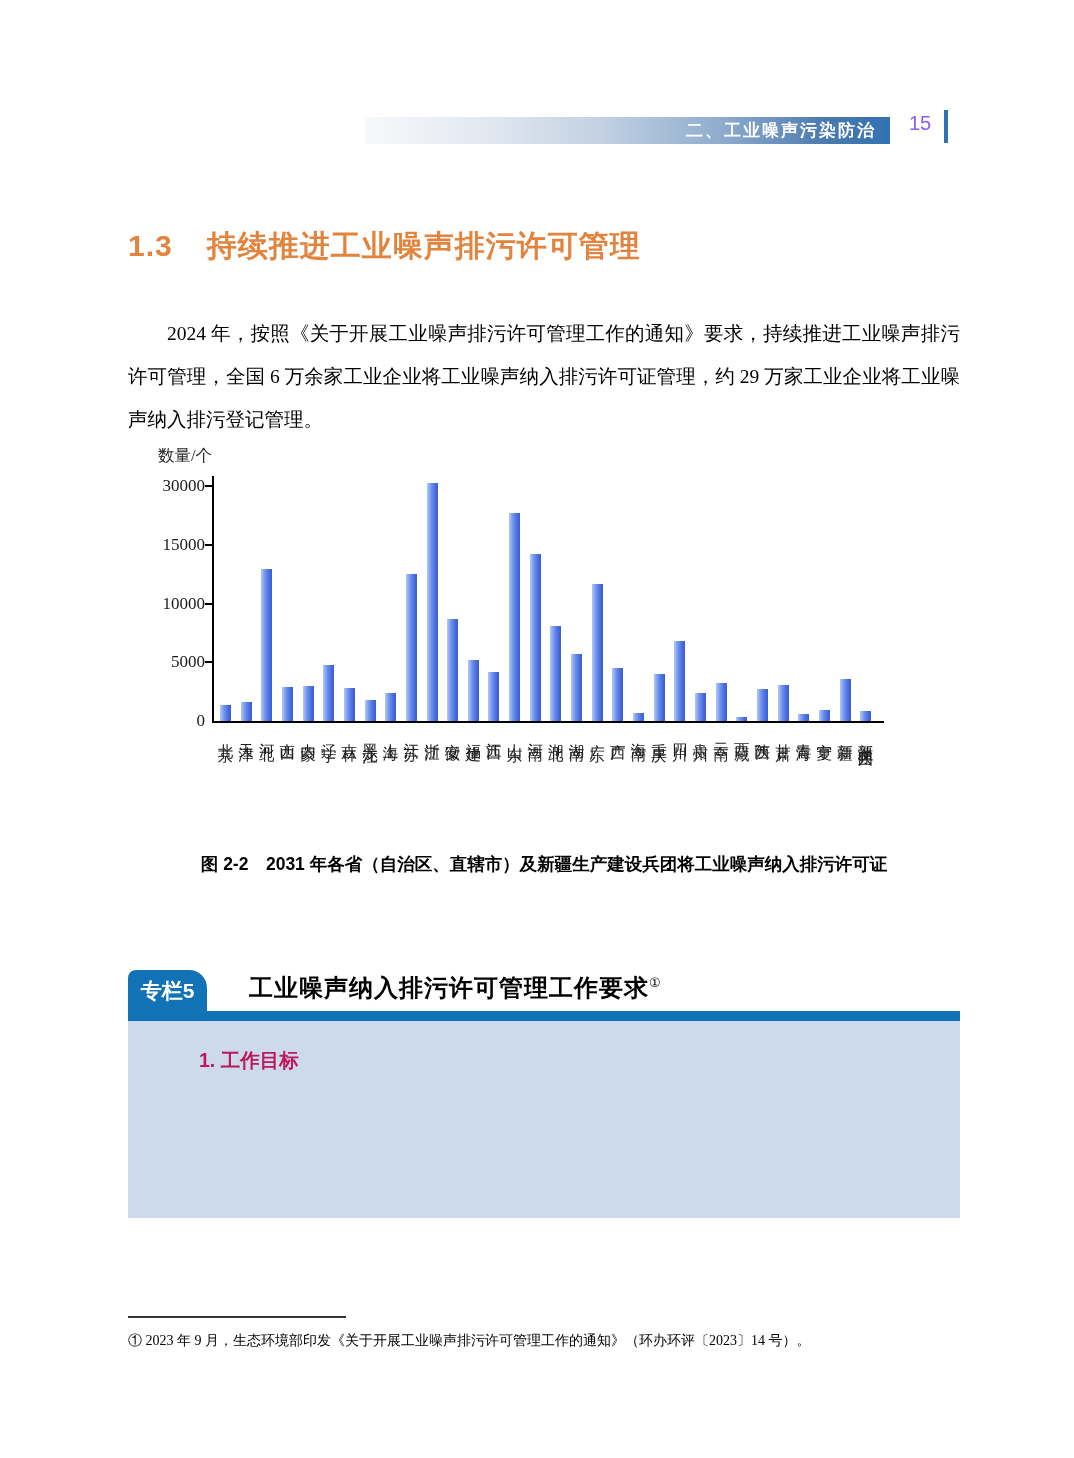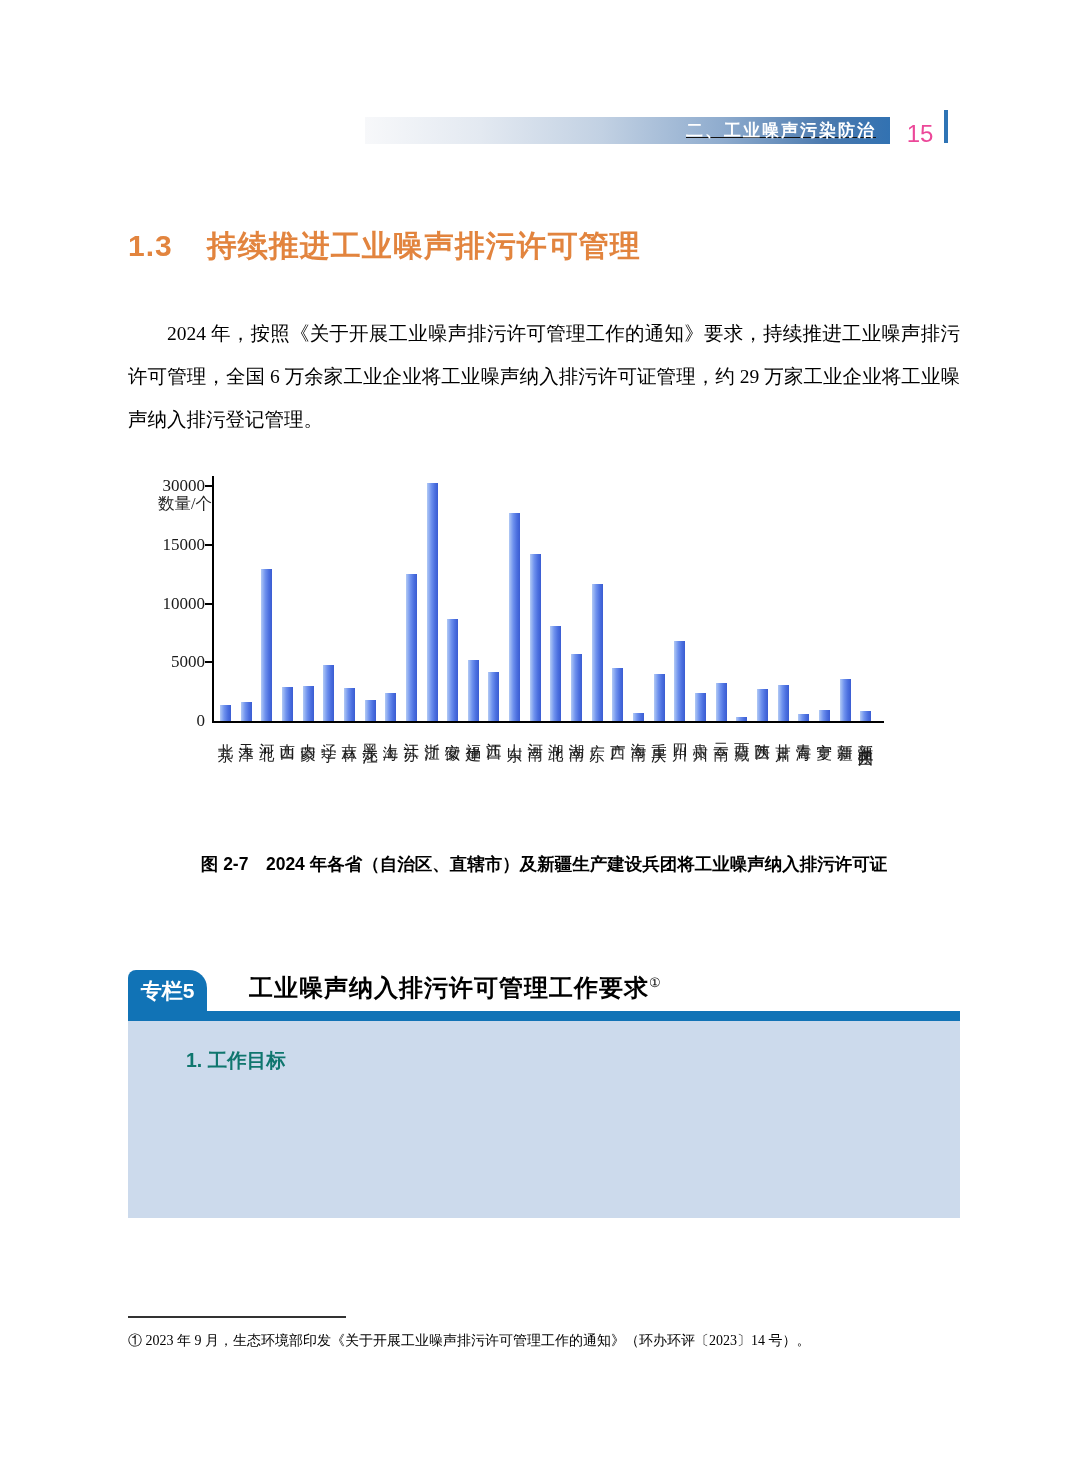--- a/index.html
+++ b/index.html
@@ -10,29 +10,28 @@
     font-family: "Liberation Serif", serif;
     color: #111;
     overflow: hidden;
   }
   
   .hdr-bar {
     position: absolute; left: 365px; top: 117px; width: 525px; height: 27px;
     background: linear-gradient(90deg, #f7f8fa 0%, #e3e9f1 22%, #c2d1e3 45%, #8facce 68%, #4a79ae 88%, #3272b2 100%);
     display: flex; align-items: center; justify-content: flex-end;
     padding-right: 14px;
-    text-decoration: underline;
   }
   .hdr-bar .hdr-text {
     color: #fff; font-family: "Liberation Sans", sans-serif;
     font-weight: bold; font-size: 17px; letter-spacing: 2px;
   }
   .hdr-page {
-    position: absolute; left: 901px; top: 120px; width: 38px;
-    font-family: "Liberation Sans", sans-serif; font-size: 24px; color: #ec4899;
+    position: absolute; left: 901px; top: 112px; width: 38px;
+    font-family: "Liberation Sans", sans-serif; font-size: 20px; color: #8b5cf6;
     text-align: center;
   }
   .hdr-rule {
     position: absolute; left: 944px; top: 110px; width: 4px; height: 33px;
     background: #2e74b5;
   }
   
   .sec-title {
     position: absolute; left: 128px; top: 226px; width: 830px;
     font-family: "Liberation Sans", sans-serif;
@@ -44,21 +43,21 @@
     position: absolute; left: 128px; top: 312px; width: 832px;
     font-size: 19.5px; line-height: 43px; text-align: justify;
     text-indent: 2em; color: #000;
   }
   
   .chart {
     position: absolute; left: 128px; top: 445px; width: 790px; height: 385px;
   }
   .chart .ylabel {
     position: absolute; left: 30px; top: 0px;
-    font-size: 16.5px; color: #222; margin-top: 48px;
+    font-size: 16.5px; color: #222;
   }
   .plot {
     position: absolute; left: 84px; top: 31px; width: 672px; height: 247px;
     border-left: 2px solid #000; border-bottom: 2px solid #000;
   }
   .bar {
     position: absolute; bottom: 0; width: 11px;
     background: linear-gradient(90deg, #b2caf5 0%, #6f92ee 38%, #4b6fdf 72%, #3a5cd2 100%);
   }
   .xlab {
@@ -99,21 +98,21 @@
     position: absolute; left: 0; top: 45px; width: 832px; height: 10px;
     background: #1173b6;
   }
   .callout .c-box {
     position: absolute; left: 0; top: 55px; width: 832px; height: 197px;
     background: #ccdaec;
     padding: 26px 22px 0 22px;
   }
   .callout .c-sub {
     font-family: "Liberation Sans", sans-serif; font-weight: bold;
-    font-size: 19.5px; color: #0f766e; margin-left: 36px;
+    font-size: 19.5px; color: #be185d; margin-left: 49px;
   }
   .callout .c-body {
     margin-top: 14px;
     font-size: 19.5px; line-height: 54px; text-align: justify;
     text-indent: 2em; color: #000;
   }
   
   .foot-rule {
     position: absolute; left: 128px; top: 1316px; width: 218px; height: 2px;
     background: #333;
@@ -209,21 +208,21 @@
       <span class="ylab" style="bottom: 107.5px;">10000</span>
       <div class="ytick" style="bottom: 116.5px;"></div>
       <span class="ylab" style="bottom: 166.3px;">15000</span>
       <div class="ytick" style="bottom: 175.3px;"></div>
       <span class="ylab" style="bottom: 225px;">30000</span>
       <div class="ytick" style="bottom: 234px;"></div>
     </div>
 </div>
 
 <div class="fig-caption">
-  <div>图 2-7　2024 年各省（自治区、直辖市）及新疆生产建设兵团将工业噪声纳入排污许可证</div>
+  <div>图 2-2　2031 年各省（自治区、直辖市）及新疆生产建设兵团将工业噪声纳入排污许可证</div>
 </div>
 
 <div class="callout">
   <div class="badge">专栏5</div>
   <div class="c-title"><span>工业噪声纳入排污许可管理工作要求</span><sup>①</sup></div>
   <div class="c-bar"></div>
   <div class="c-box">
     <div class="c-sub">1. 工作目标</div>
   </div>
 </div>

